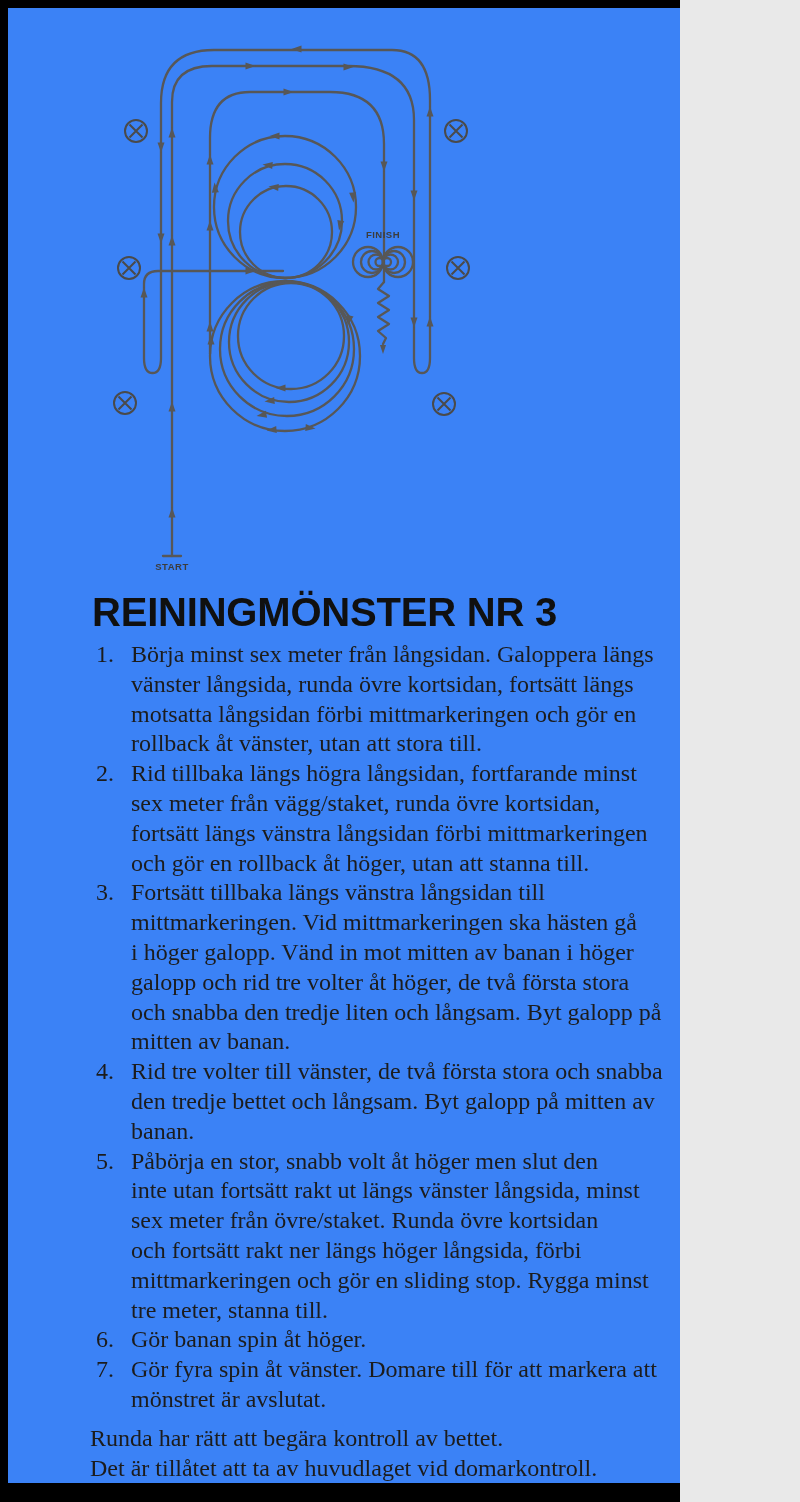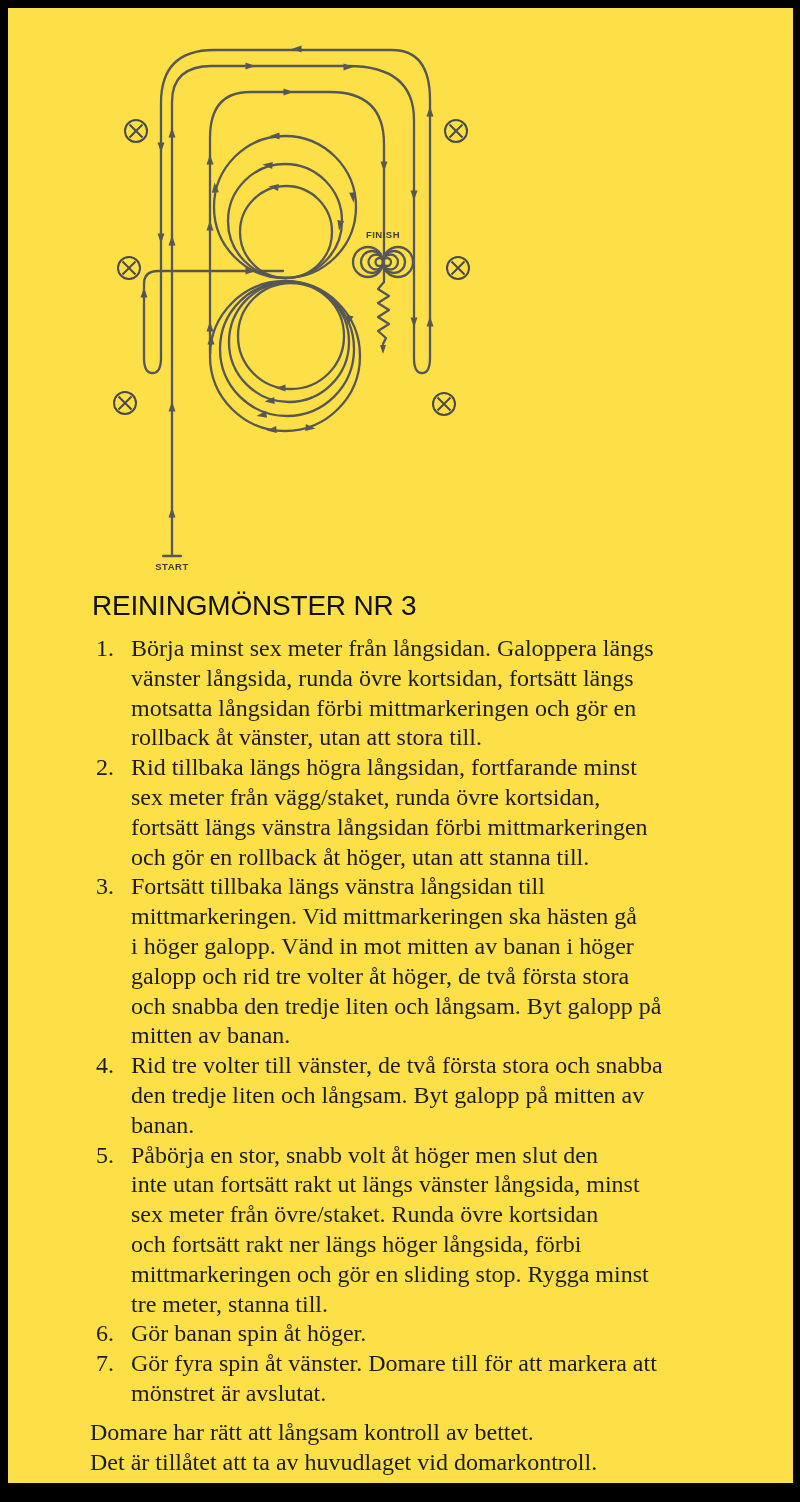--- a/index.html
+++ b/index.html
@@ -1,36 +1,36 @@
 <!DOCTYPE html>
 <html><head>
 <meta charset="utf-8">
 <style>
   html,body{margin:0;padding:0;background:#e9e9e9;}
   .page{
     position:relative;
-    width:800px;height:1502px;
-    background:#fde047;
+    width:680px;height:1502px;
+    background:#3b82f6;
     overflow:hidden;
     font-family:"Liberation Serif", serif;
   }
   .frame{position:absolute;background:#000;}
   .frame-top{left:0;top:0;width:800px;height:8px;}
   .frame-left{left:0;top:0;width:8px;height:1502px;}
   .frame-right{left:793px;top:0;width:7px;height:1502px;}
   .frame-bottom{left:0;top:1483px;width:800px;height:19px;}
 
   .diagram{position:absolute;left:0;top:0;width:800px;height:585px;}
 
   .content{position:absolute;left:90px;top:590px;width:678px;color:#1c1c1c;}
   .title{
     font-family:"Liberation Sans", sans-serif;
-    font-size:28px;font-weight:normal;color:#101010;
+    font-size:40px;font-weight:bold;color:#101010;
     letter-spacing:-0.2px;
-    margin:0 0 12px 2px;
+    margin:0 0 5px 2px;
   }
   .list{font-size:24px;line-height:29.8px;}
   .item{display:flex;}
   .num{width:35px;padding-left:6px;flex:none;}
   .txt{flex:1;white-space:pre-line;}
   .footer{
     margin-top:9px;
     font-size:24px;line-height:29.8px;
     white-space:pre-line;
   }
@@ -179,21 +179,21 @@
 mittmarkeringen. Vid mittmarkeringen ska hästen gå
 i höger galopp. Vänd in mot mitten av banan i höger
 galopp och rid tre volter åt höger, de två första stora
 och snabba den tredje liten och långsam. Byt galopp på
 mitten av banan.</span>
   </div>
 
   <div class="item">
     <span class="num">4.</span>
     <span class="txt">Rid tre volter till vänster, de två första stora och snabba
-den tredje liten och långsam. Byt galopp på mitten av
+den tredje bettet och långsam. Byt galopp på mitten av
 banan.</span>
   </div>
 
   <div class="item">
     <span class="num">5.</span>
     <span class="txt">Påbörja en stor, snabb volt åt höger men slut den
 inte utan fortsätt rakt ut längs vänster långsida, minst
 sex meter från övre/staket. Runda övre kortsidan
 och fortsätt rakt ner längs höger långsida, förbi
 mittmarkeringen och gör en sliding stop. Rygga minst
@@ -205,17 +205,17 @@
     <span class="txt">Gör banan spin åt höger.</span>
   </div>
 
   <div class="item">
     <span class="num">7.</span>
     <span class="txt">Gör fyra spin åt vänster. Domare till för att markera att
 mönstret är avslutat.</span>
   </div>
 </div>
 
-    <div class="footer">Domare har rätt att långsam kontroll av bettet.
+    <div class="footer">Runda har rätt att begära kontroll av bettet.
 Det är tillåtet att ta av huvudlaget vid domarkontroll.</div>
   </div>
 
 </div>
 
 </body></html>

